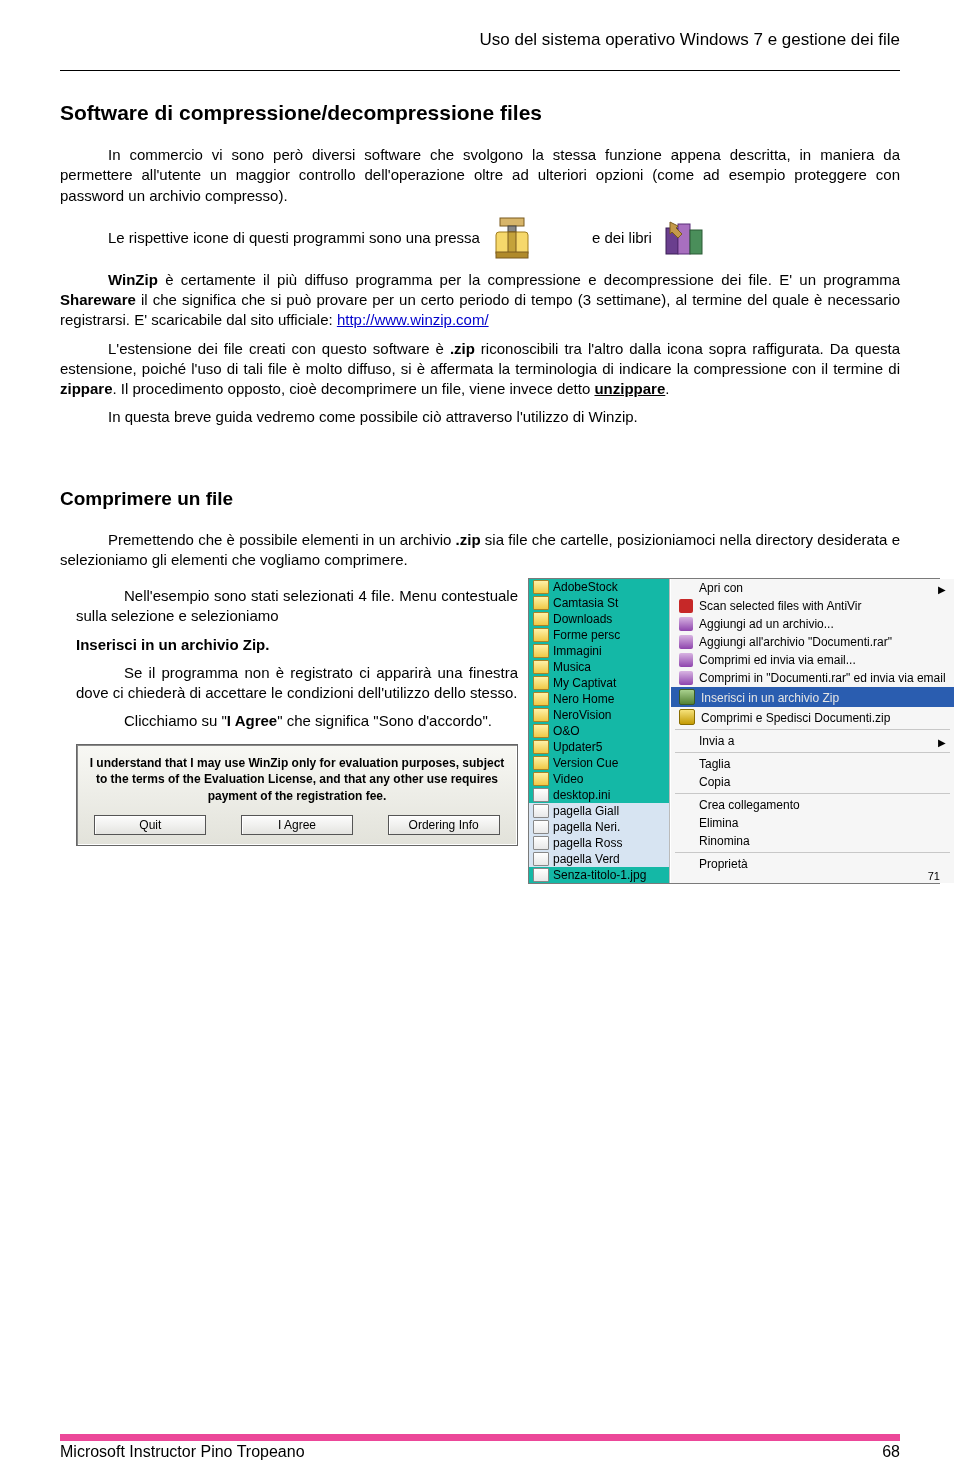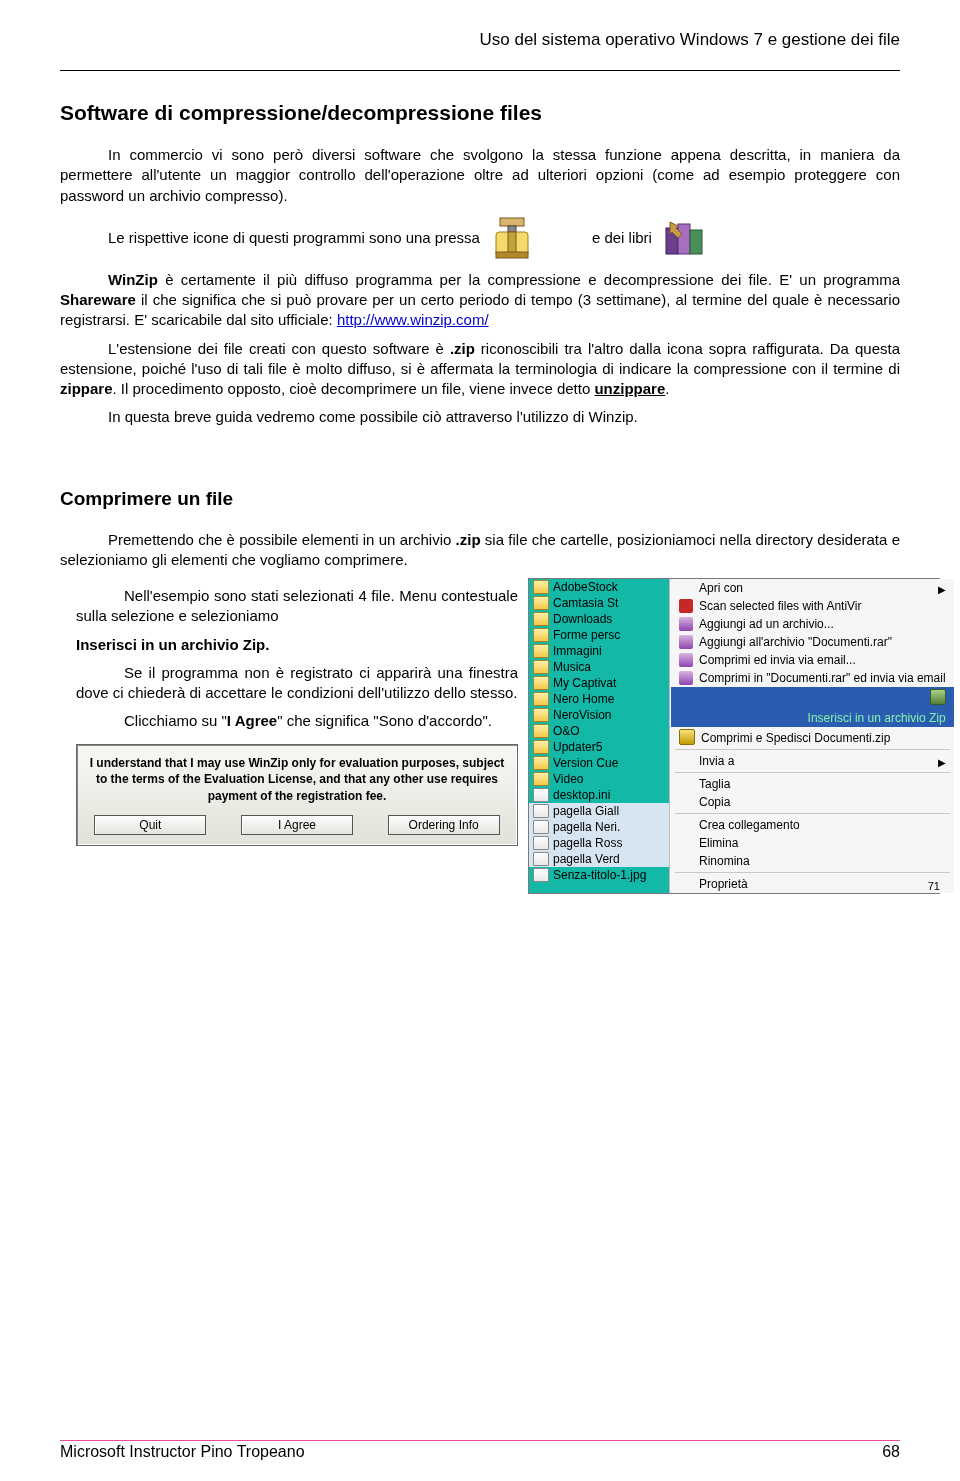--- a/index.html
+++ b/index.html
@@ -136,22 +136,21 @@
     font-size: 10px;
   }
   .mico {
     width: 14px; height: 14px;
     flex: 0 0 auto;
     display:inline-block;
     border-radius:2px;
   }
   .mrow.sel {
     background: #2a5db0;
-    color: #86efac;
-    flex-direction: column;
+    color: #e5e5e5;
   }
   .msep {
     border-top: 1px solid #c8c8c8;
     margin: 2px 4px;
   }
   .mico.scan { background:#c62828; }
   .mico.rar { background:linear-gradient(#d8b4e2,#8e44ad);}
   .mico.zipi { background:linear-gradient(#a8d08d,#548235); border:1px solid #3a5a24;}
   .mico.zipb { background:linear-gradient(#f6e27a,#c49b04); border:1px solid #8a6d00;}
 
@@ -185,21 +184,21 @@
     font-size: 12px;
     box-shadow: 1px 1px 0 #fff inset;
     text-align:center;
   }
 
   .footer {
     position: absolute;
     bottom: 20px;
     left: 60px;
     right: 60px;
-    border-top: 1px solid #ec4899;
+    border-top: 7px solid #ec4899;
     padding-top: 2px;
     display: flex;
     justify-content: space-between;
     font-size: 16px;
   }
   .small71 {
     position:absolute;
     right:0;
     bottom:2px;
     font-size:11px;

